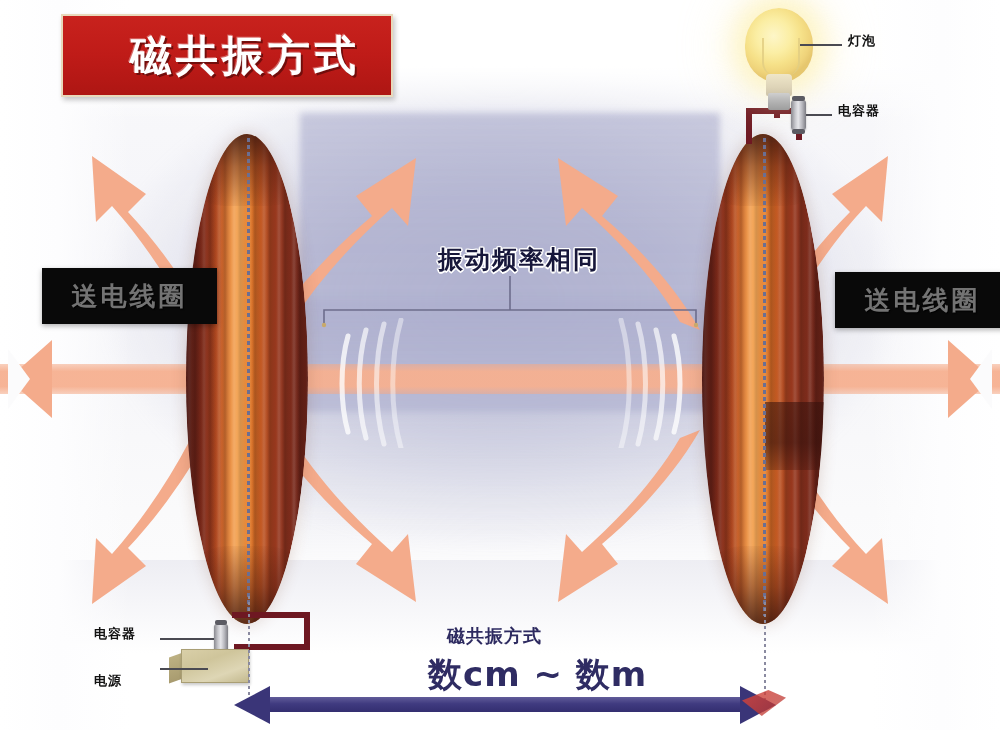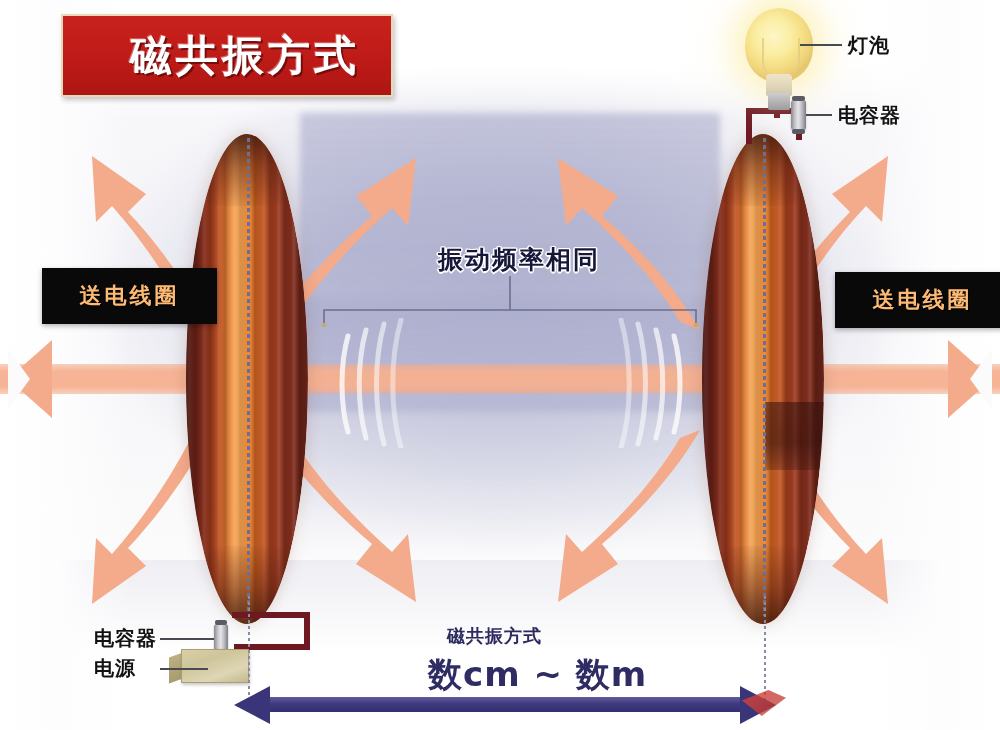--- a/index.html
+++ b/index.html
@@ -199,21 +199,21 @@
     font-family:"DejaVu Sans","Liberation Sans",sans-serif;
   }
 
   
   .coil-label{
     position:absolute;height:56px;background:#090909;
     display:flex;align-items:center;justify-content:center;
     box-shadow:0 2px 5px rgba(0,0,0,0.3);
   }
   .coil-label span{
-    color:#fdba74;font-size:22px;font-weight:bold;letter-spacing:3px;
+    color:#737373;font-size:26px;font-weight:bold;letter-spacing:3px;
     text-shadow:1px 1px 1px rgba(0,0,0,0.9);
     font-family:"DejaVu Sans","Liberation Sans",sans-serif;
   }
   .coil-label.left{left:42px;top:268px;width:175px;}
   .coil-label.right{left:835px;top:272px;width:175px;}
 
   
   .freq-label{
     position:absolute;left:438px;top:243px;
     font-size:25px;font-weight:bold;color:#17173a;letter-spacing:2px;
@@ -240,21 +240,21 @@
     font-family:"DejaVu Sans","Liberation Sans",sans-serif;
   }
   .dist-value{
     position:absolute;left:428px;top:652px;
     font-size:34px;font-weight:bold;color:#2f2c63;letter-spacing:1px;
     font-family:"DejaVu Sans","Liberation Sans",sans-serif;
   }
 
   
   .lead-text{
-    position:absolute;font-size:20px;font-weight:bold;color:#121212;
+    position:absolute;font-size:13px;font-weight:bold;color:#121212;
     letter-spacing:1px;font-family:"DejaVu Sans","Liberation Sans",sans-serif;
     white-space:nowrap;
   }
   .lead-line{position:absolute;height:2px;background:#4a4a52;}
 
   
   .bulb-glass{
     position:absolute;left:745px;top:8px;width:68px;height:74px;
     border-radius:50% 50% 46% 46%;
     background:radial-gradient(ellipse 62% 58% at 42% 38%,
@@ -446,21 +446,21 @@
   <div class="wire" style="left:234px;top:644px;width:6px;height:18px;"></div>
   <div class="cap-body" style="left:214px;top:624px;width:14px;height:30px;"></div>
   <div class="cap-cap" style="left:215px;top:620px;width:12px;height:5px;border-radius:2px;"></div>
   <div class="cap-cap" style="left:215px;top:653px;width:12px;height:5px;border-radius:2px;"></div>
   <div class="psu-face"></div>
   <div class="psu"></div>
 
   <div class="lead-line" style="left:160px;top:638px;width:54px;"></div>
   <div class="lead-text" style="left:94px;top:625px;">电容器</div>
   <div class="lead-line" style="left:160px;top:668px;width:48px;"></div>
-  <div class="lead-text" style="left:94px;top:655px;">电源</div>
+  <div class="lead-text" style="left:94px;top:672px;">电源</div>
 
   <div class="wire" style="left:746px;top:108px;width:6px;height:36px;"></div>
   <div class="wire" style="left:746px;top:108px;width:56px;height:6px;"></div>
   <div class="wire" style="left:796px;top:108px;width:6px;height:32px;"></div>
   <div class="wire" style="left:774px;top:104px;width:6px;height:14px;"></div>
 
   <div class="bulb-glass"></div>
   <div class="bulb-filament"></div>
   <div class="bulb-neck"></div>
   <div class="bulb-base"></div>

